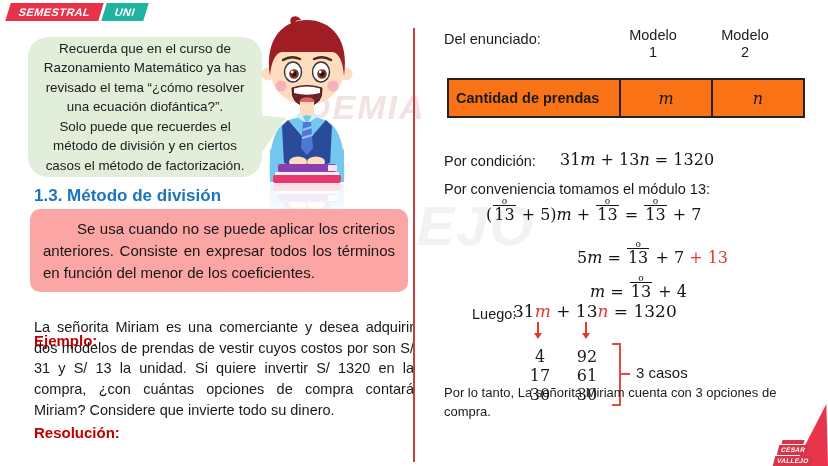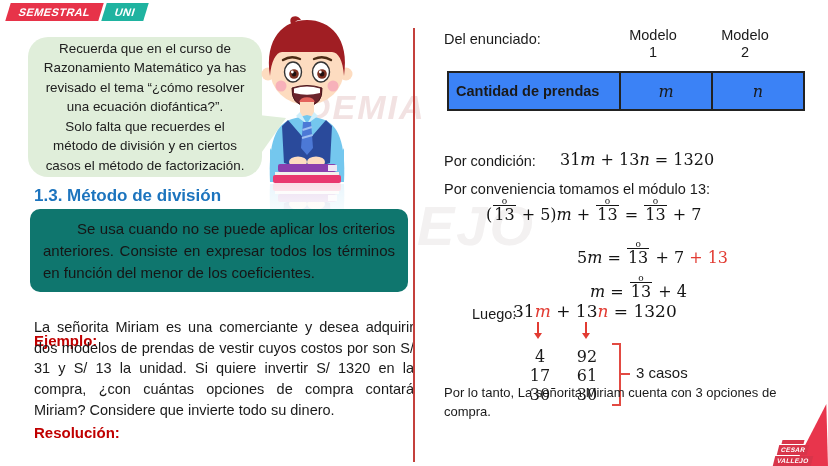--- a/index.html
+++ b/index.html
@@ -31,41 +31,41 @@
   .mascot{position:absolute;left:248px;top:12px;width:118px;height:172px;z-index:3;}
   .mascot-reflection{position:absolute;left:248px;top:182px;width:118px;height:48px;
                      overflow:hidden;z-index:1;}
   .mascot-reflection svg{transform:scaleY(-1);opacity:.22;display:block;}
   .mascot-reflection::after{content:"";position:absolute;inset:0;
         background:linear-gradient(to bottom,rgba(255,255,255,.25),#fff 90%);}
 
   
   .heading{position:absolute;left:34px;top:186px;font-size:17px;font-weight:bold;
            color:#1C74BE;z-index:2;}
-  .defbox{position:absolute;left:30px;top:209px;width:352px;background:#0f766e;
+  .defbox{position:absolute;left:30px;top:209px;width:352px;background:#fca5a5;
           border-radius:10px;padding:9px 13px;font-size:15px;line-height:1.45;
           text-align:justify;text-indent:34px;color:#161616;z-index:2;}
   .example-label{position:absolute;left:34px;top:296px;font-size:15px;font-weight:bold;color:#C00000;z-index:2;margin-top:36px;}
   .problem{position:absolute;left:34px;top:317px;width:380px;font-size:14.5px;
            line-height:1.43;text-align:justify;z-index:2;}
   .resolution-label{position:absolute;left:34px;top:424px;font-size:15px;font-weight:bold;color:#C00000;z-index:2;}
 
   .divider{position:absolute;left:413px;top:28px;width:2px;height:434px;background:#C4403C;z-index:4;}
 
   
   .rlabel{position:absolute;font-size:14.5px;color:#1a1a1a;z-index:2;white-space:nowrap;}
   .stmt-label{left:444px;top:31px;}
   .cond-label{left:444px;top:153px;}
   .module-label{left:444px;top:181px;}
   .luego-label{left:444px;top:306px;margin-left:28px;}
 
   .mh{position:absolute;top:27px;width:92px;text-align:center;font-size:14.5px;line-height:1.2;z-index:2;}
   .mh1{left:607px;} .mh2{left:699px;}
 
-  .dtable{position:absolute;left:447px;top:71px;border-collapse:collapse;z-index:2;background:#3b82f6;}
+  .dtable{position:absolute;left:447px;top:78px;border-collapse:collapse;z-index:2;background:#f97316;}
   .dtable td{border:2px solid #222;height:34px;}
   .dtable .lbl{width:156px;font-weight:bold;font-size:14.5px;padding:0 7px;}
   .dtable .val{width:88px;text-align:center;font-family:"DejaVu Serif",serif;font-size:16px;}
 
   .eq{position:absolute;font-family:"DejaVu Serif",serif;font-size:16px;
       white-space:nowrap;color:#141414;z-index:2;}
   .eq-cond{left:560px;top:150px;}
   .eq-s1{left:486px;top:199px;}
   .eq-s2{left:577px;top:242px;}
   .eq-s3{left:590px;top:276px;}
@@ -118,21 +118,21 @@
   </div>
 
   <div class="wm wm-a">DEMIA</div>
   <div class="wm wm-c">EJO</div>
 
   <div class="bubble">
     <div>Recuerda que en el curso de</div>
     <div>Razonamiento Matemático ya has</div>
     <div>revisado el tema “¿cómo resolver</div>
     <div>una ecuación diofántica?”.</div>
-    <div>Solo falta que recuerdes el</div>
+    <div>Solo puede que recuerdes el</div>
     <div>método de división y en ciertos</div>
     <div>casos el método de factorización.</div>
   </div>
   <div class="bubble-tail"></div>
 
   <div class="mascot">
     <svg id="char-svg" viewBox="0 0 118 172" width="118" height="172">
       <circle cx="20" cy="62" r="6.5" fill="#FDDCC0"></circle>
       <circle cx="98" cy="62" r="6.5" fill="#FDDCC0"></circle>
       <ellipse cx="59" cy="58" rx="37" ry="35" fill="#FDDCC0"></ellipse>

